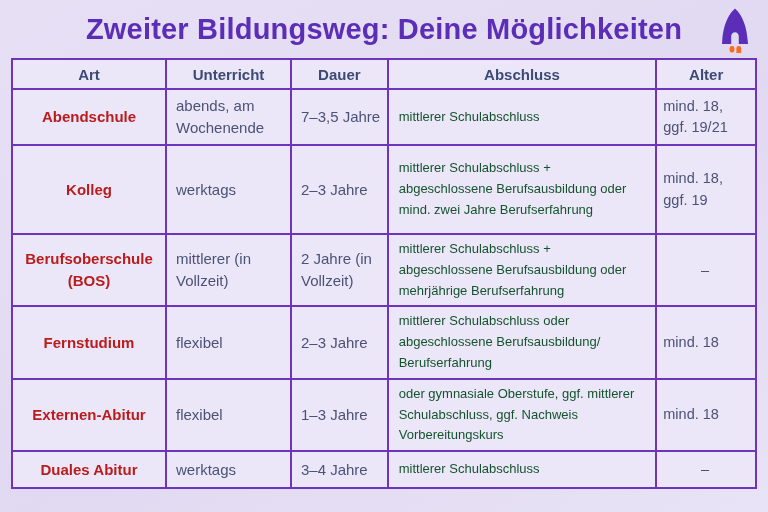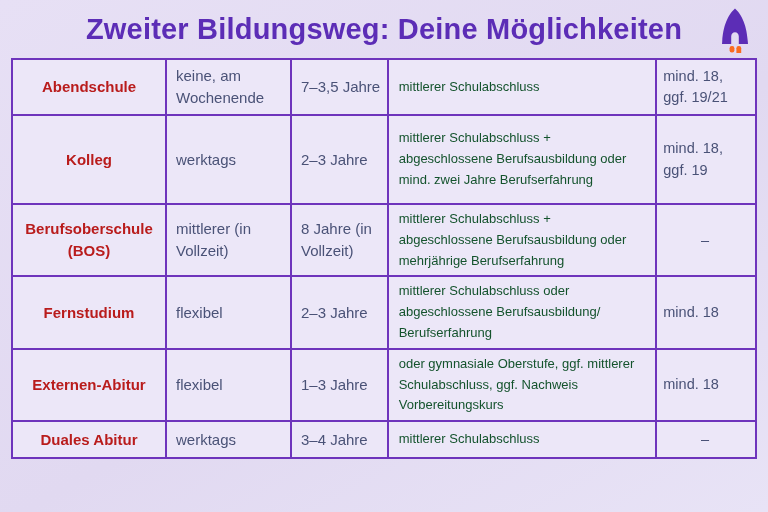--- a/index.html
+++ b/index.html
@@ -68,38 +68,45 @@
 
 <table class="edu-table">
   <colgroup>
     <col class="c-art">
       <col class="c-unterricht">
       <col class="c-dauer">
       <col class="c-abschluss">
       <col class="c-alter">
   </colgroup>
   <tbody>
+      <tr class="rh0">
+    <th>Art</th>
+    <th>Unterricht</th>
+    <th>Dauer</th>
+    <th>Abschluss</th>
+    <th>Alter</th>
+  </tr>
   <tr class="rh1">
     <td class="art">Abendschule</td>
-    <td class="plain">keine, am Wochenende</td>
+    <td class="plain">abends, am Wochenende</td>
     <td class="plain">7–3,5 Jahre</td>
     <td class="abschluss">mittlerer Schulabschluss</td>
     <td class="alter">mind. 18, ggf. 19/21</td>
   </tr>
   <tr class="rh2">
     <td class="art">Kolleg</td>
     <td class="plain">werktags</td>
     <td class="plain">2–3 Jahre</td>
     <td class="abschluss">mittlerer Schulabschluss + abgeschlossene Berufsausbildung oder mind. zwei Jahre Berufserfahrung</td>
     <td class="alter">mind. 18, ggf. 19</td>
   </tr>
   <tr class="rh3">
     <td class="art">Berufsoberschule (BOS)</td>
     <td class="plain">mittlerer (in Vollzeit)</td>
-    <td class="plain">8 Jahre (in Vollzeit)</td>
+    <td class="plain">2 Jahre (in Vollzeit)</td>
     <td class="abschluss">mittlerer Schulabschluss + abgeschlossene Berufsausbildung oder mehrjährige Berufserfahrung</td>
     <td class="alter center">–</td>
   </tr>
   <tr class="rh4">
     <td class="art">Fernstudium</td>
     <td class="plain">flexibel</td>
     <td class="plain">2–3 Jahre</td>
     <td class="abschluss">mittlerer Schulabschluss oder abgeschlossene Berufsausbildung/ Berufserfahrung</td>
     <td class="alter">mind. 18</td>
   </tr>

